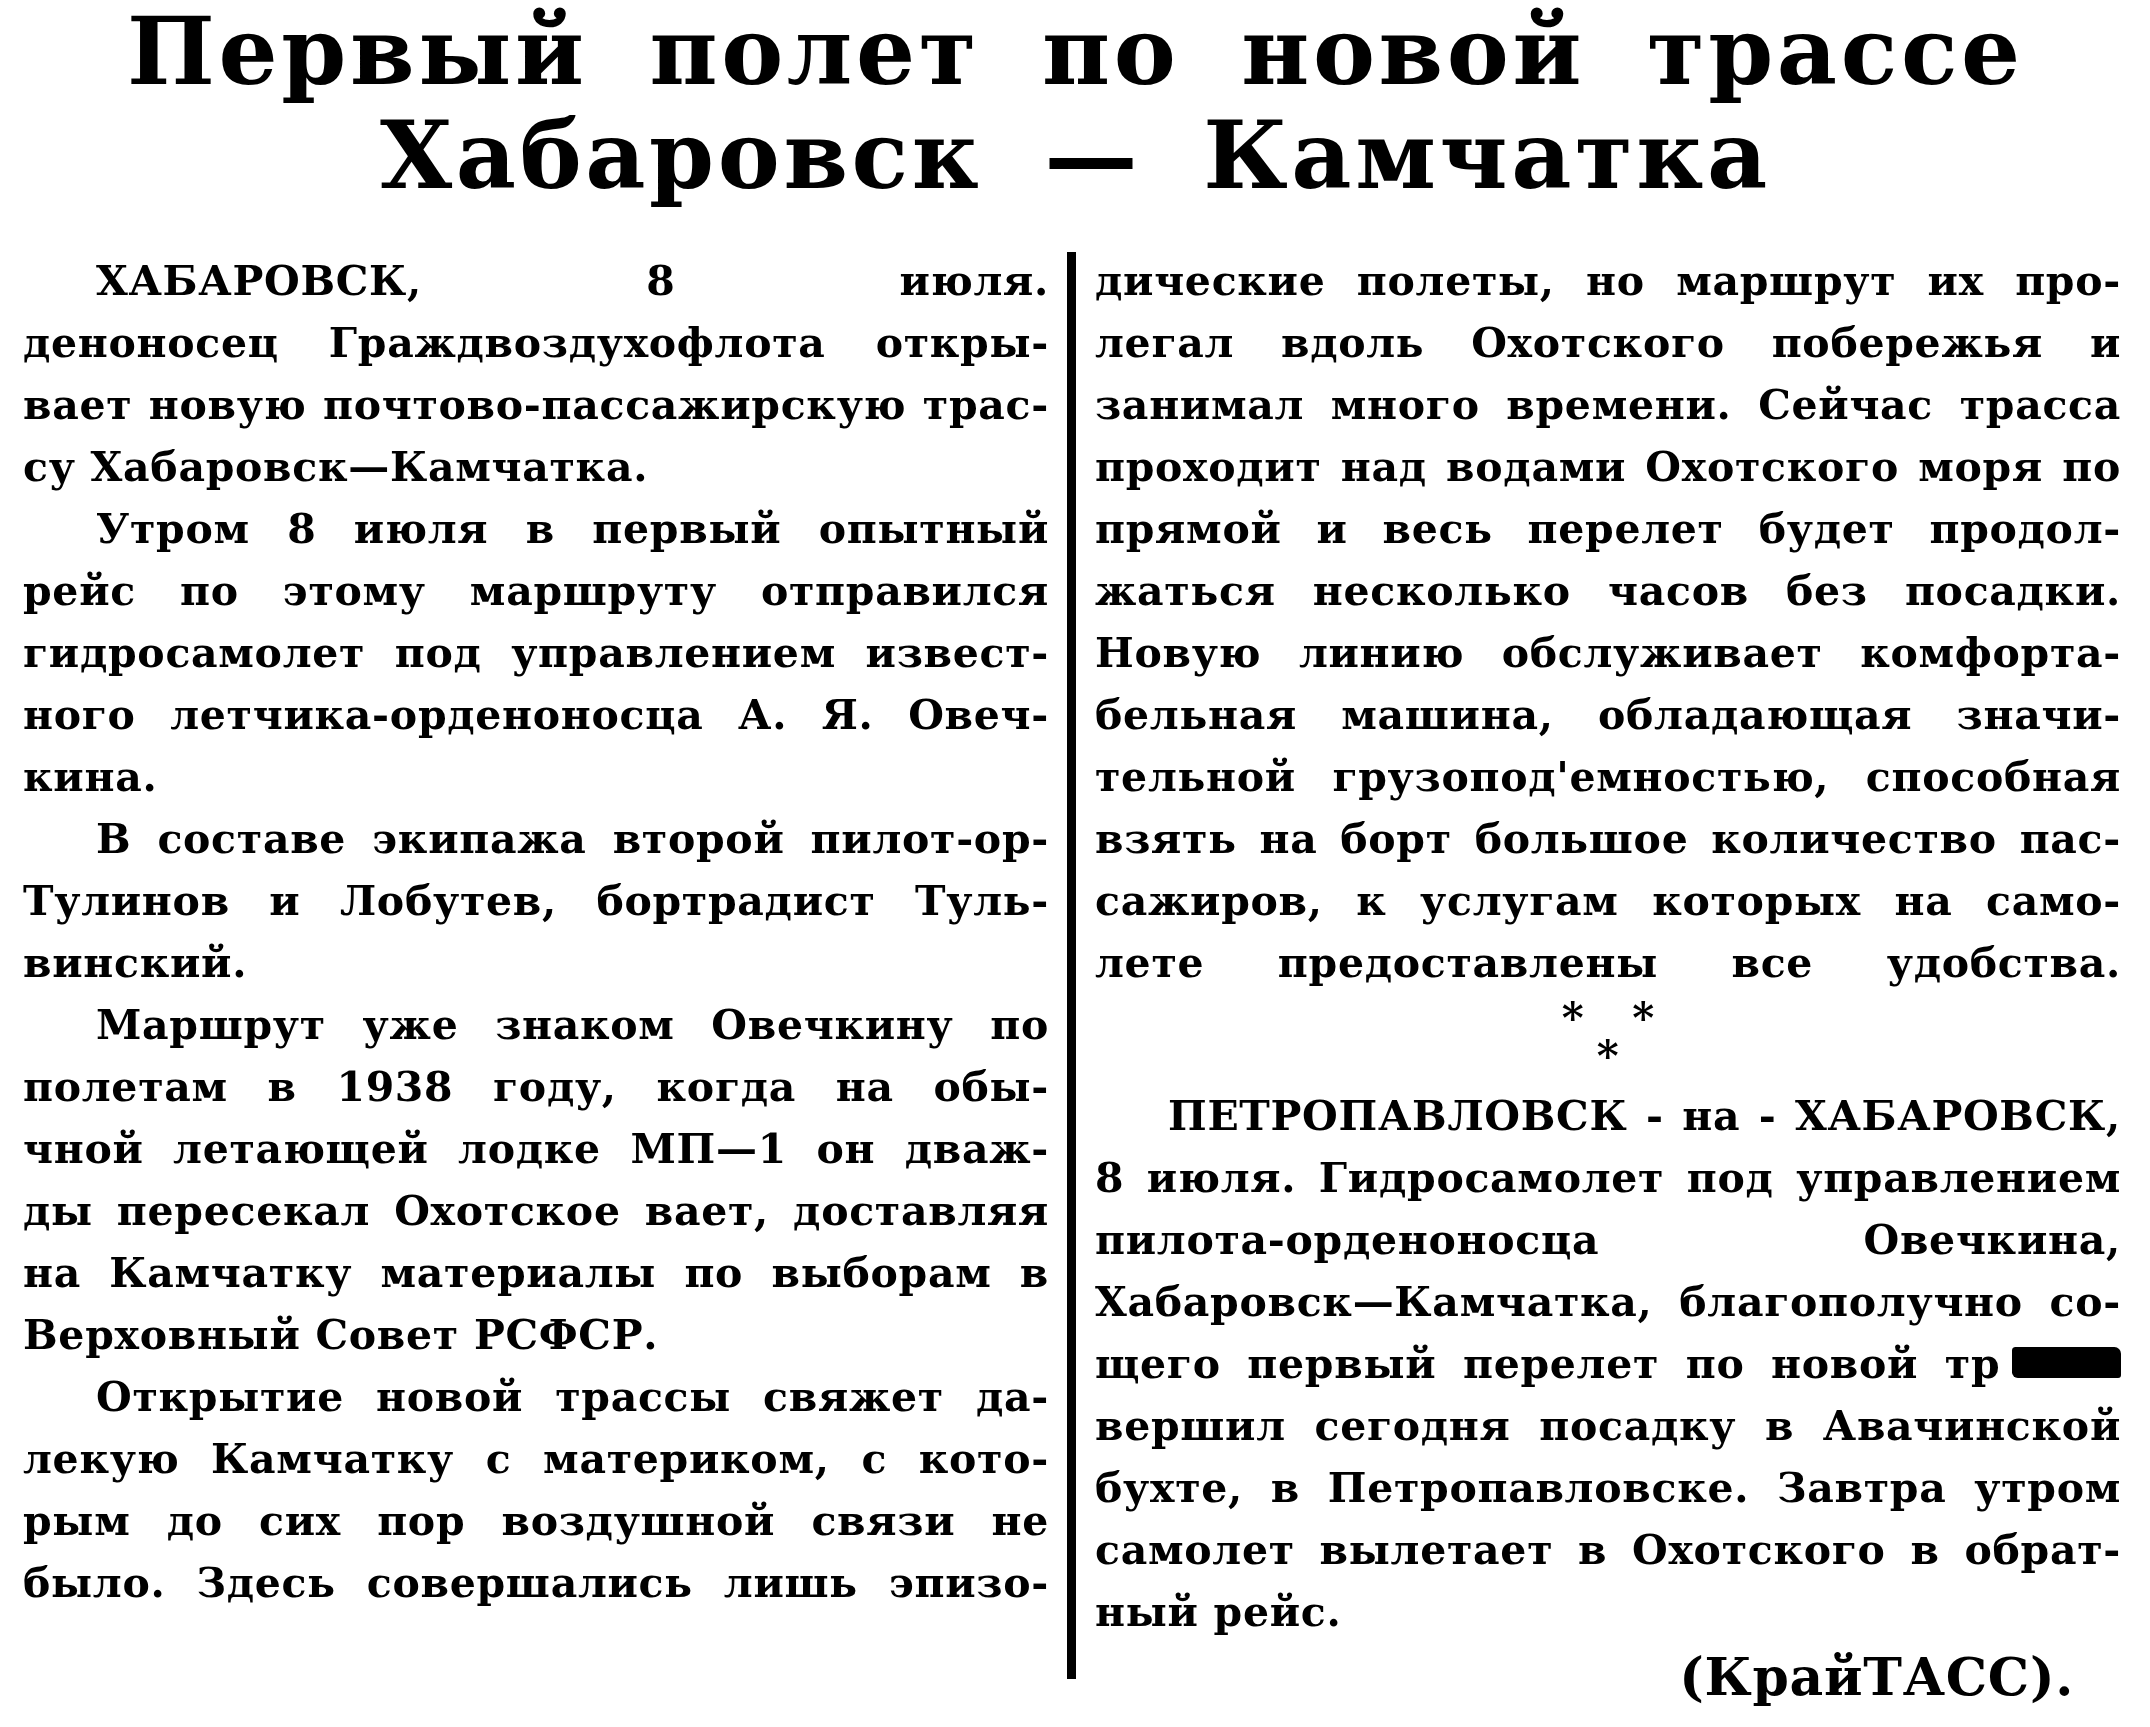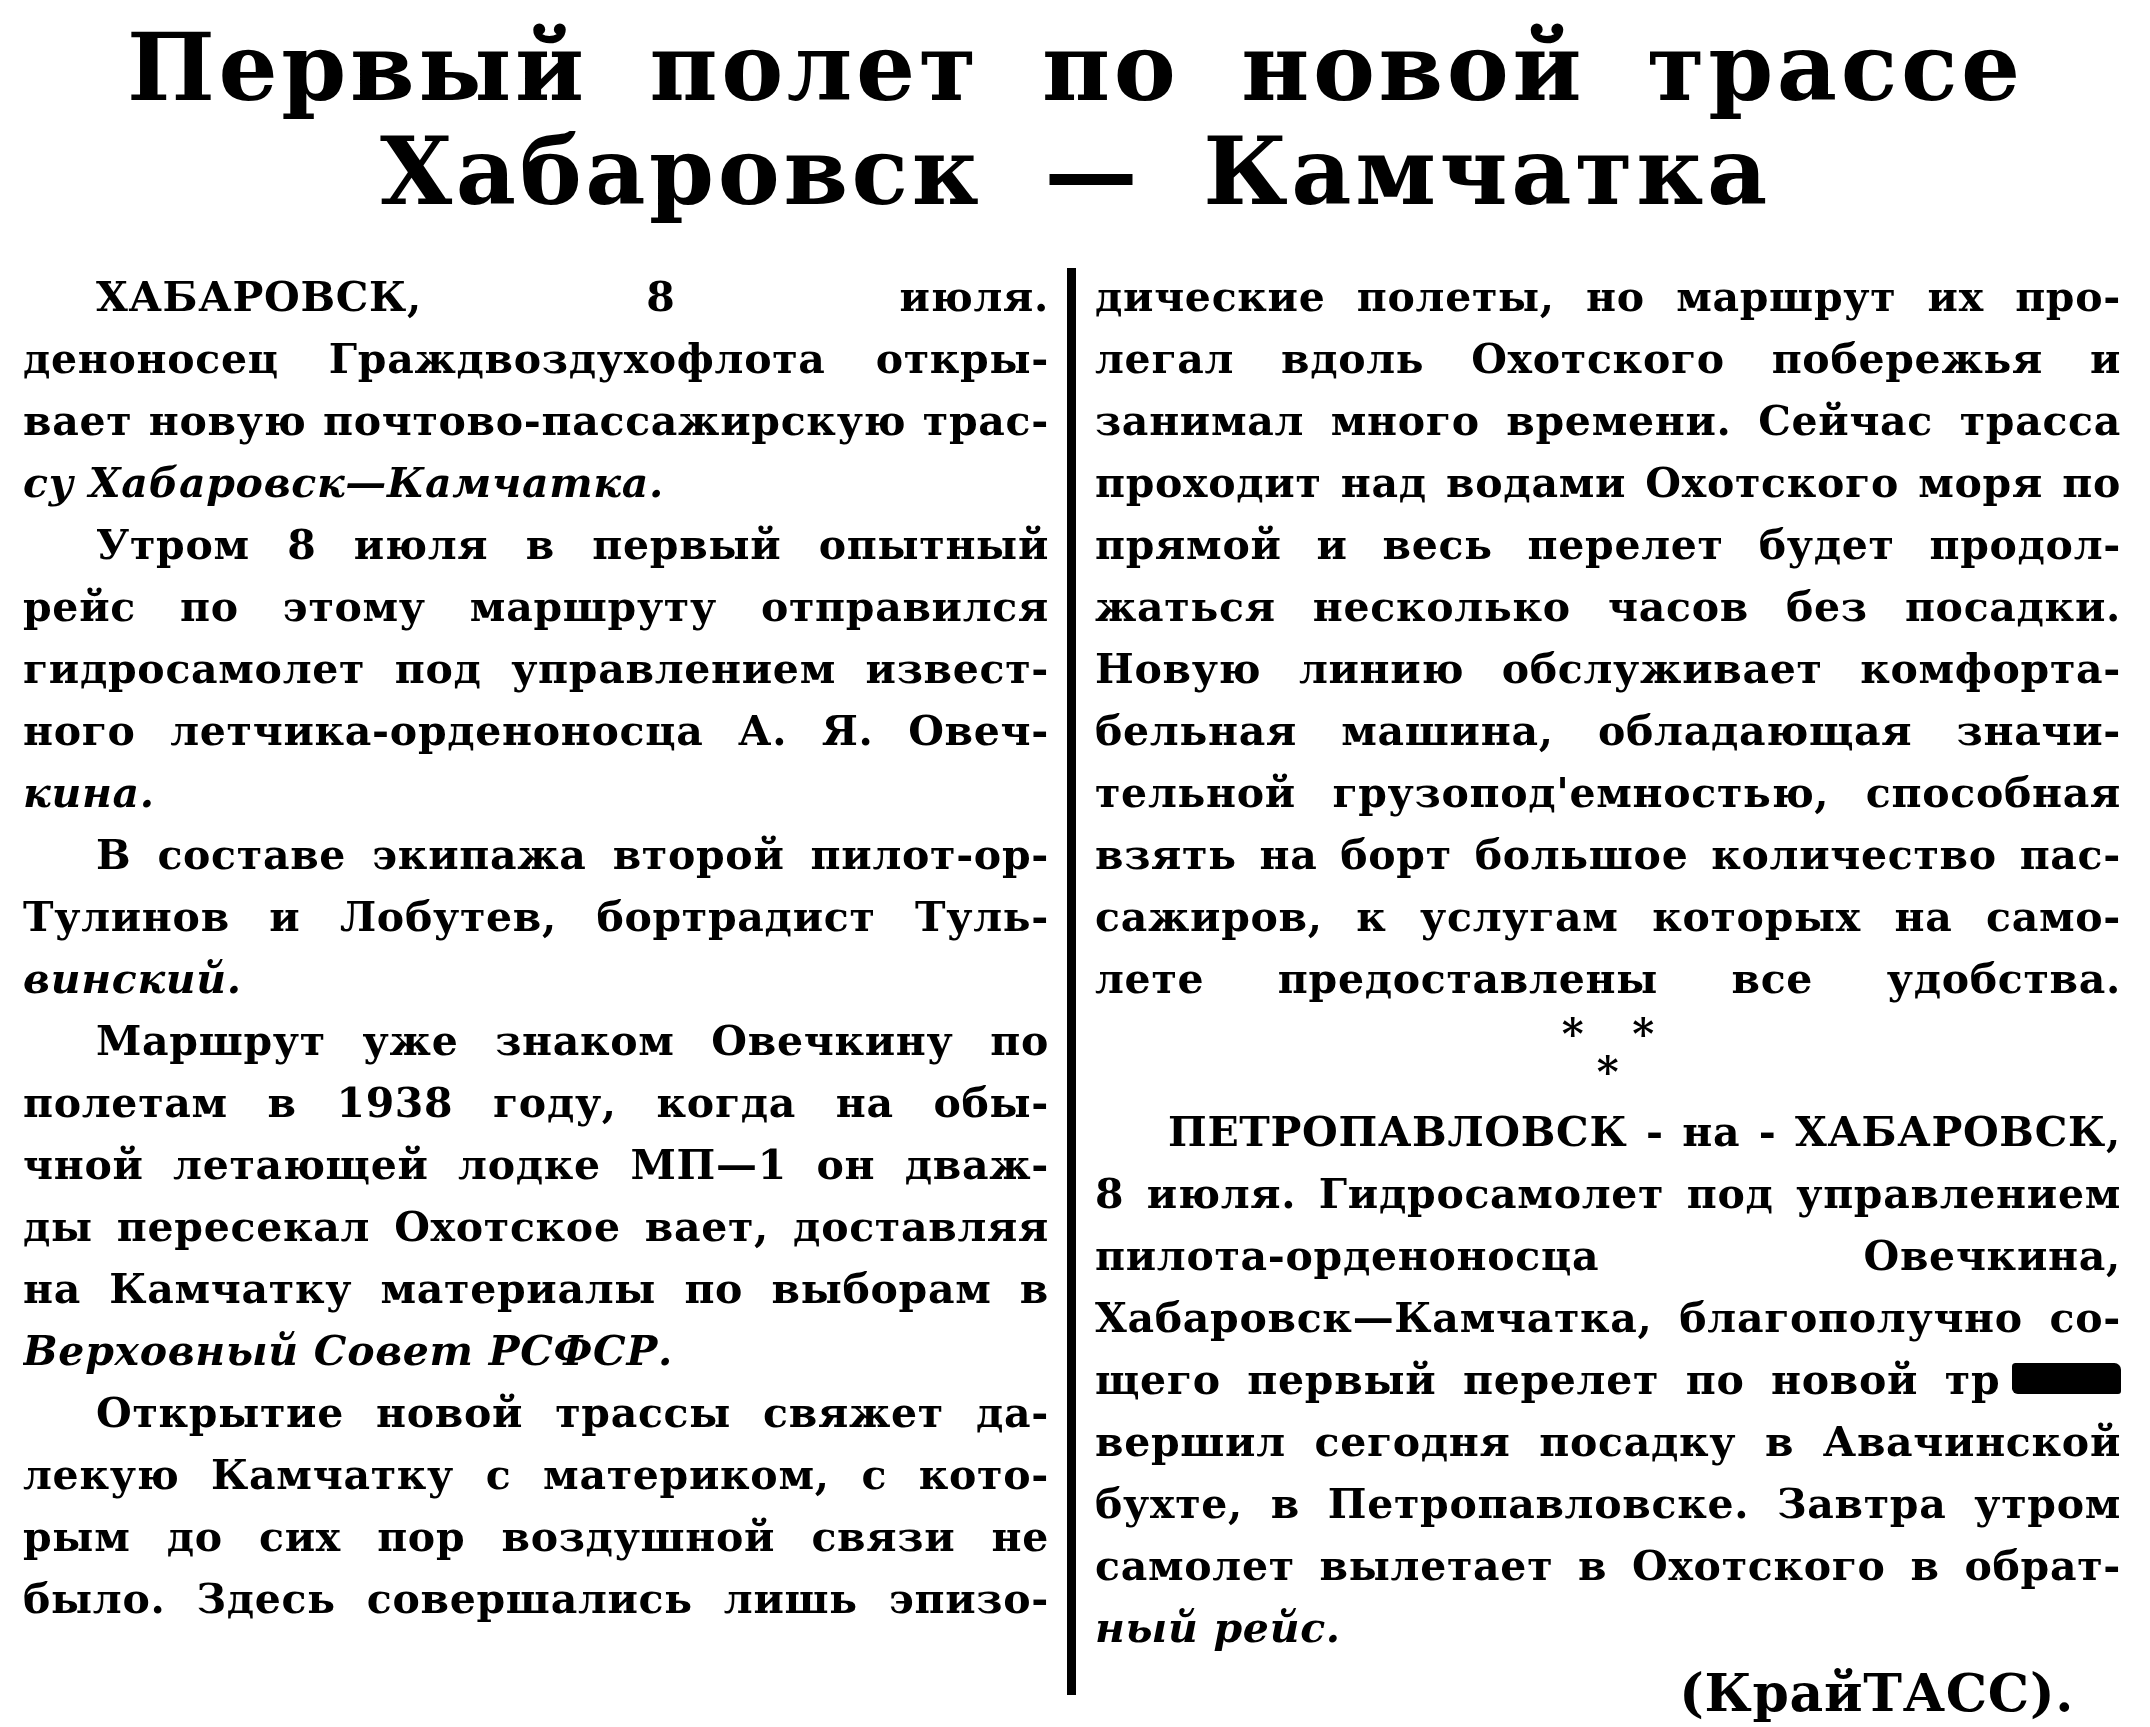--- a/index.html
+++ b/index.html
@@ -10,21 +10,21 @@
   }
   .sheet {
     width: 2151px; height: 1728px;
     background: #fff;
     color: #000;
     font-family: "DejaVu Serif", "Liberation Serif", serif;
     font-weight: 700;
     overflow: hidden;
   }
   .headline {
-    padding-top: 16px;
+    padding-top: 0;
     text-align: center;
   }
   .h-line {
     font-size: 93px;
     line-height: 104px;
     letter-spacing: 3.6px;
     word-spacing: 26px;
     white-space: nowrap;
   }
   .body {
@@ -47,21 +47,21 @@
   }
   .line {
     height: 62px;
     line-height: 62px;
     text-align: justify;
     text-align-last: justify;
     text-justify: inter-word;
     overflow: hidden;
   }
   .line.first { text-indent: 73px; }
-  .line.end { text-align-last: left; font-style: italic; }
+  .line.end { text-align-last: left; }
   .blob {
     display: inline-block;
     width: 109px;
     height: 31px;
     background: #000;
     border-radius: 3.6px 6.6px 2.9px 5.8px;
     margin-left: 11.7px;
     vertical-align: baseline;
   }
   .asterism {

